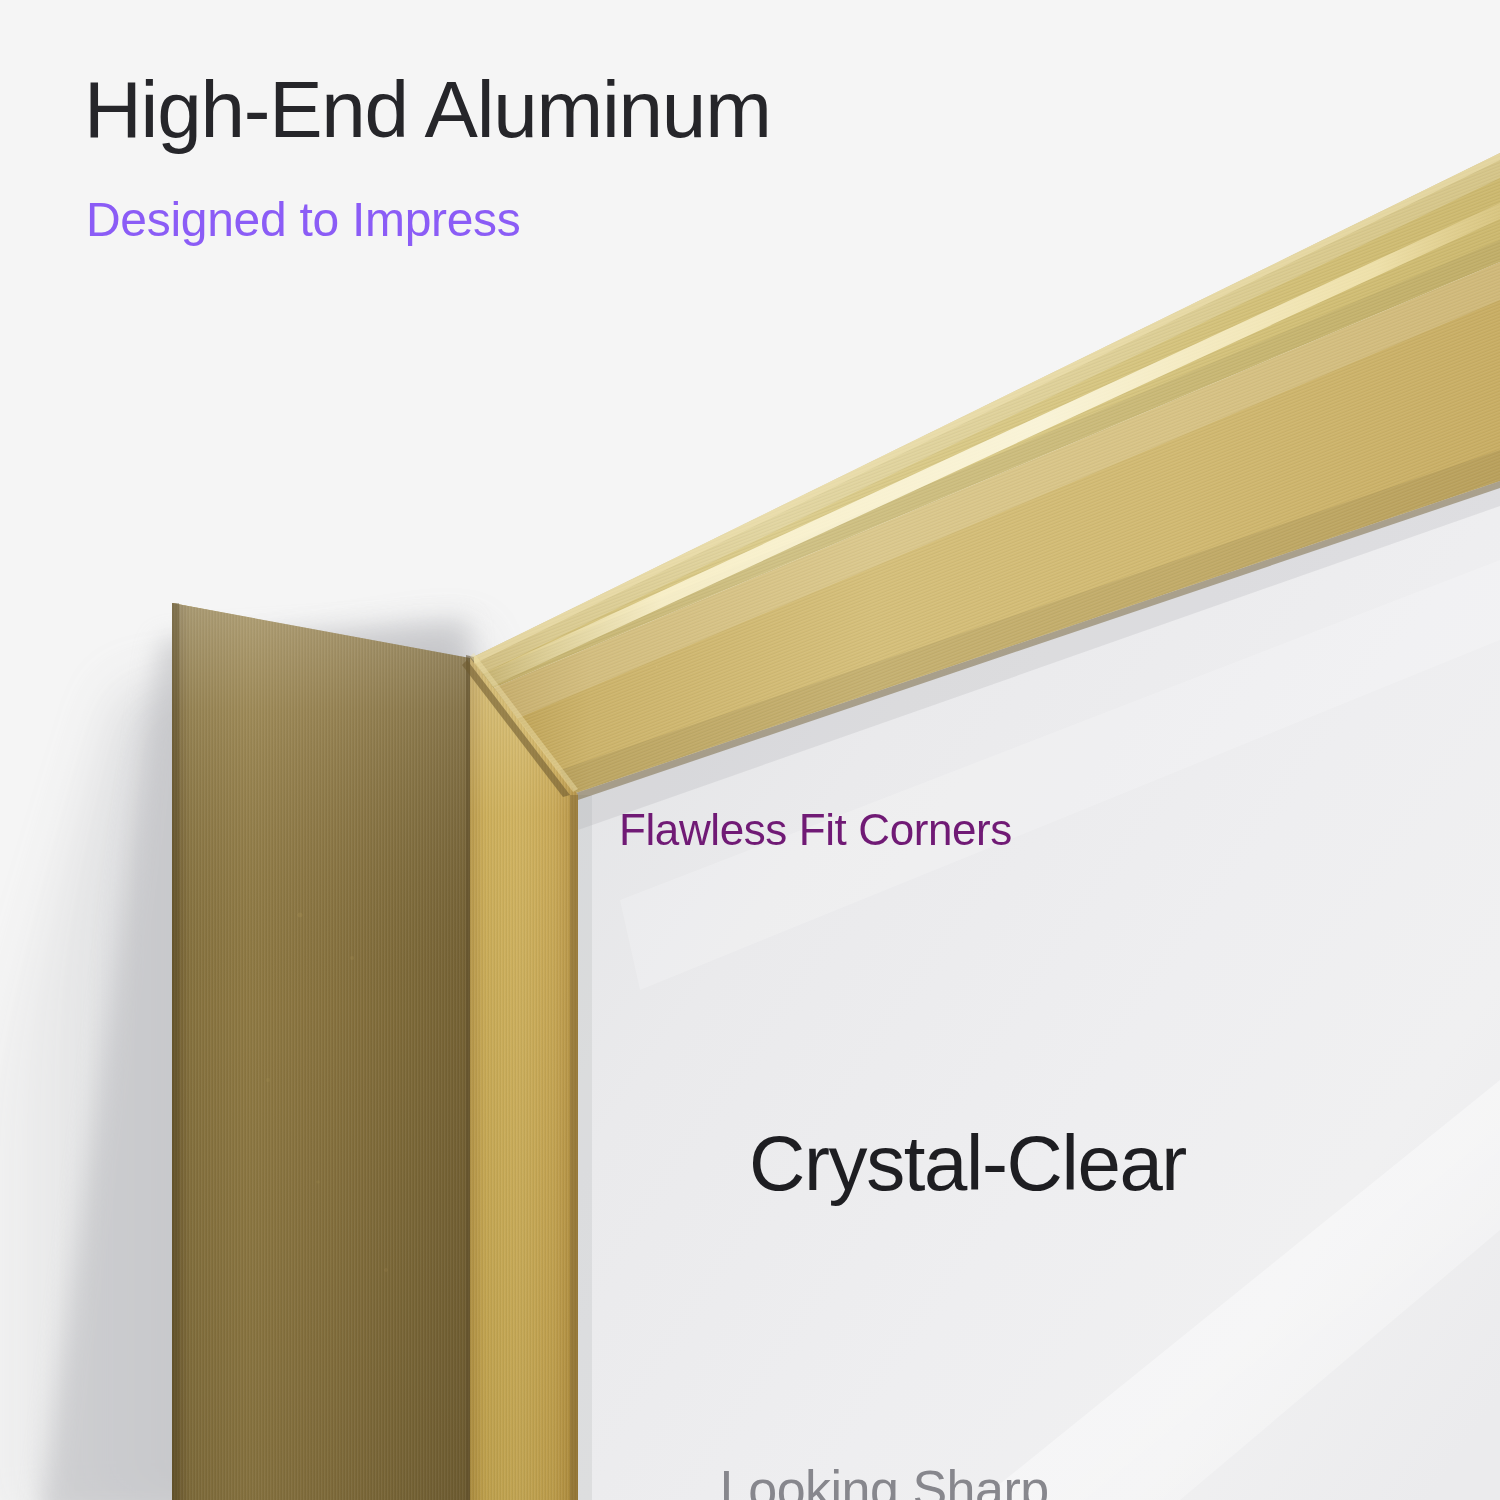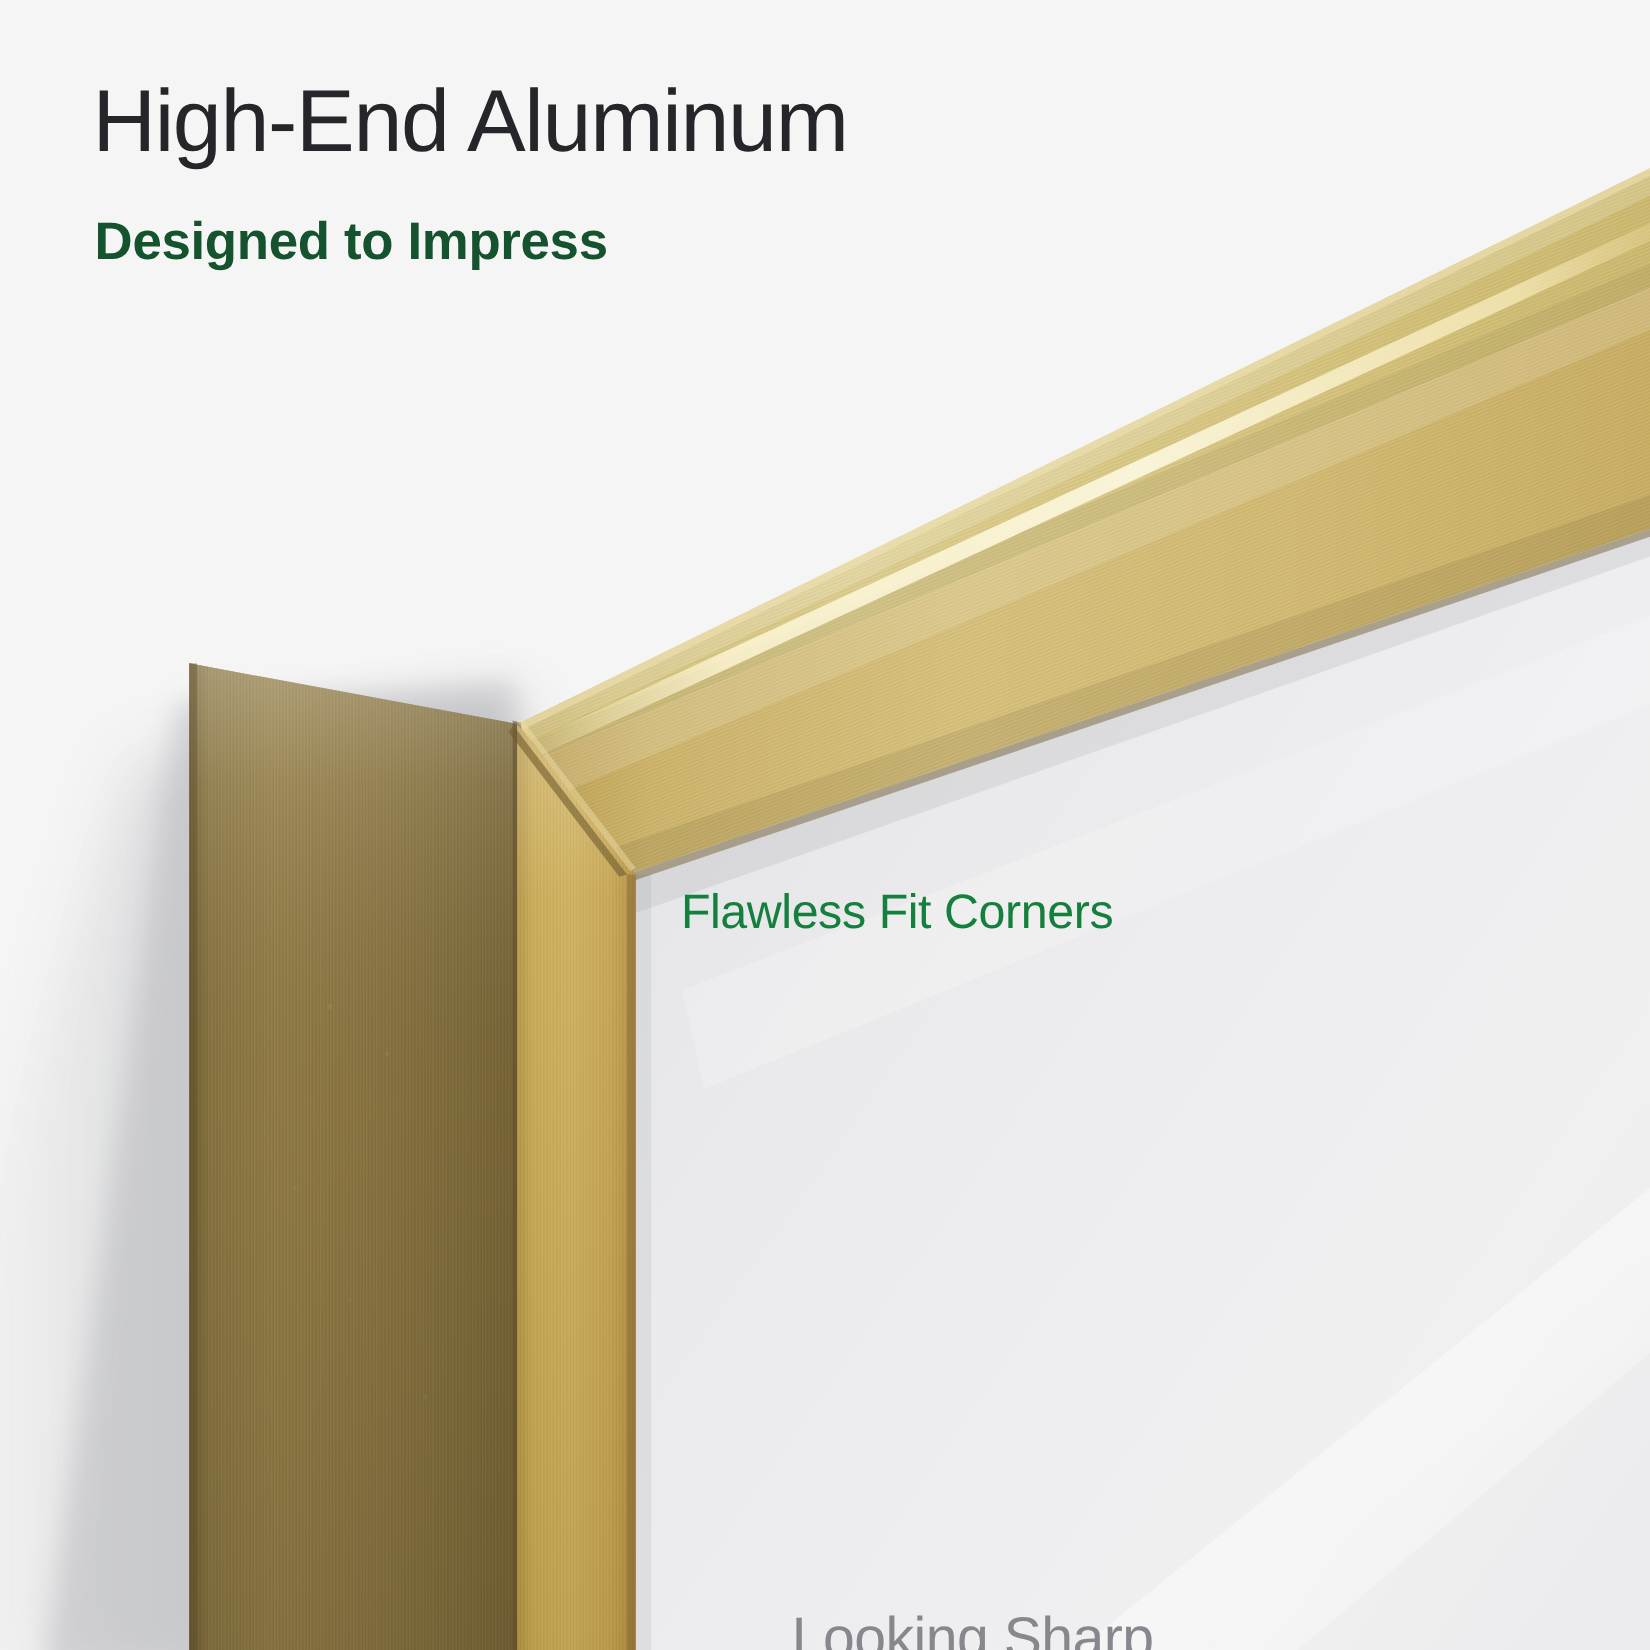--- a/index.html
+++ b/index.html
@@ -16,28 +16,28 @@
 
   #headline{
     left:84px; top:70px;
     font-size:80px; line-height:1.0;
     font-weight:400; letter-spacing:-1.2px;
     color:#26262a;
   }
   #subhead{
     left:86px; top:196px;
     font-size:48px; line-height:1.0;
-    font-weight:700; letter-spacing:-0.3px;
-    color:#14532d;
+    font-weight:400; letter-spacing:-0.3px;
+    color:#8b5cf6;
   }
   #corner-label{
     left:619px; top:808px;
     font-size:44px; line-height:1.0;
     font-weight:400; letter-spacing:-0.4px;
-    color:#15803d;
+    color:#701a75;
   }
   #glass-head{
     left:668px; top:1012px;
     font-size:78px; line-height:1.30;
     font-weight:400; letter-spacing:-1.4px;
     color:#1e1e22;
   }
   #glass-sub{
     left:664px; top:1248px;
     font-size:52px; line-height:1.33;
@@ -251,21 +251,21 @@
     </g>
   </svg>
 
   <div class="txt" id="headline">High-End Aluminum</div>
 
   <div class="txt" id="subhead">Designed to Impress</div>
 
   <div class="txt" id="corner-label">Flawless Fit Corners</div>
 
   <div class="txt" id="glass-head">
-    <br>
+    <span>Crystal-Clear</span><br>
   </div>
 
   <div class="txt" id="glass-sub">
     <br>
     <span>Looking Sharp</span>
   </div>
 
 </div>
 
 </body></html>

